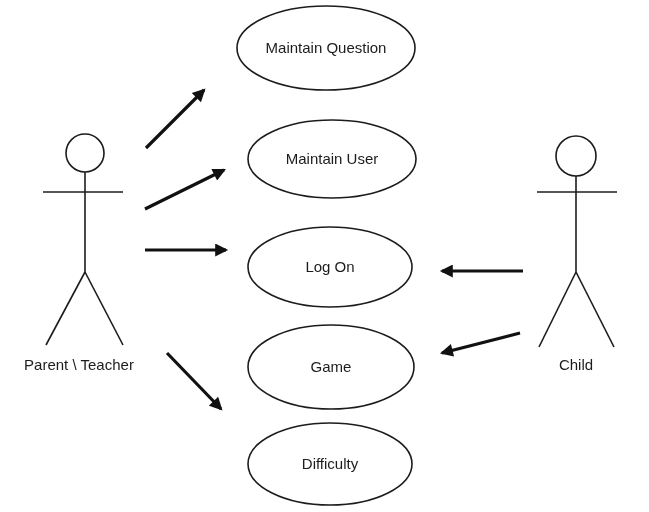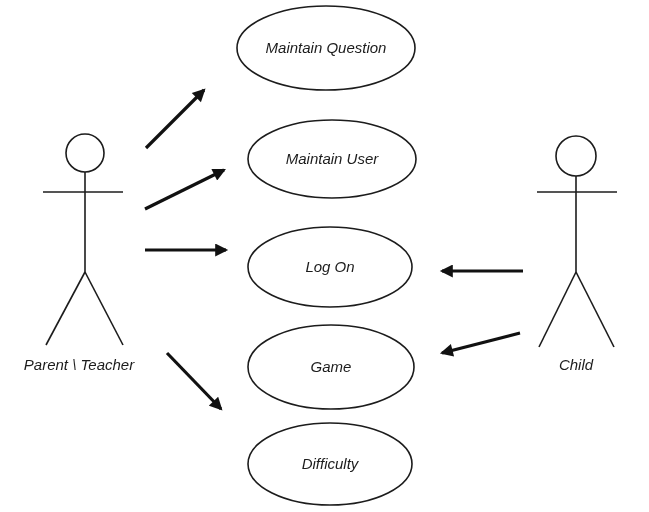--- a/index.html
+++ b/index.html
@@ -6,21 +6,20 @@
     margin: 0;
     padding: 0;
     background: #ffffff;
   }
   .canvas {
     position: relative;
     width: 649px;
     height: 512px;
     background: #ffffff;
     overflow: hidden;
-    font-style: italic;
   }
   svg {
     display: block;
   }
   .uc-ellipse {
     fill: #ffffff;
     stroke: #1c1c1c;
     stroke-width: 1.6;
   }
   .uc-label {

